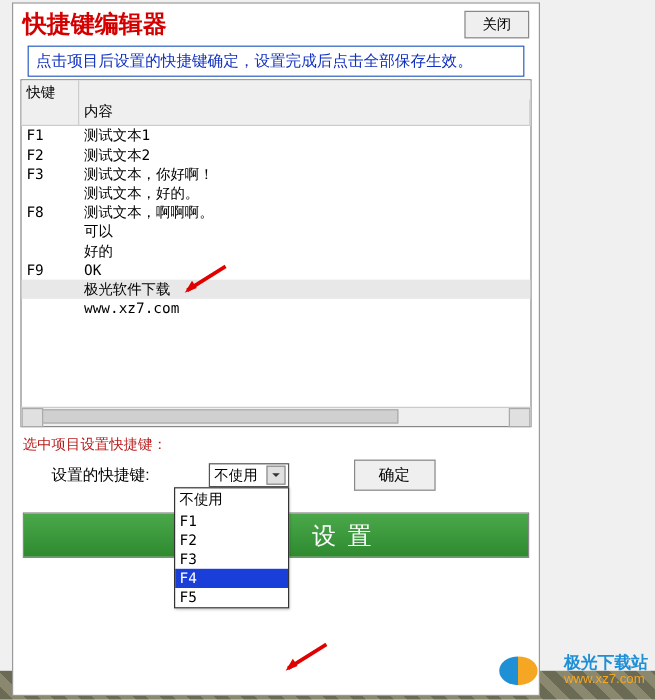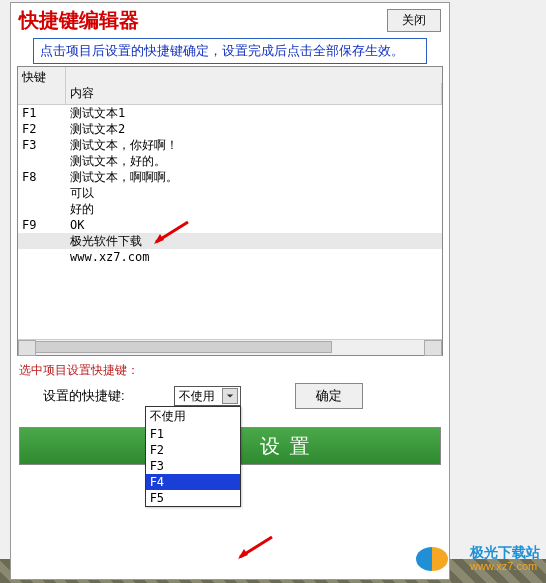--- a/index.html
+++ b/index.html
@@ -34,21 +34,21 @@
   font-family: Liberation Serif, serif;
 }
 .close-btn {
   border: 1px solid #888;
   background: #efefef;
   padding: 2px 14px;
   font-size: 12px;
   cursor: pointer;
 }
 .hint-bar {
-  margin: 2px 22px;
+  margin: 2px 12px;
   border: 1px solid #2a5fc0;
   color: #1030c0;
   padding: 3px 6px;
   font-size: 13px;
 }
 .table-wrap {
   margin: 2px 6px;
   border: 1px solid #888;
   background: #fff;
   height: 290px;

